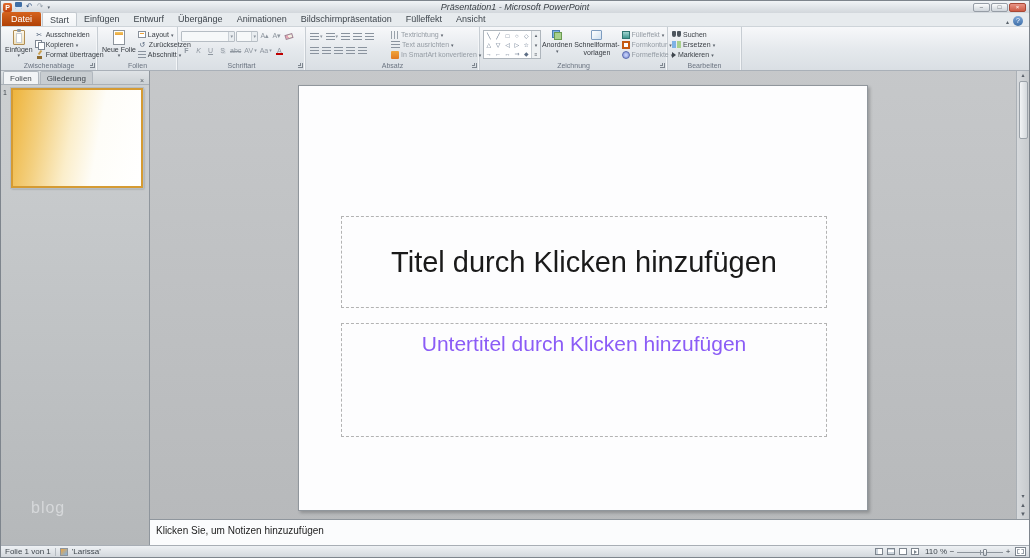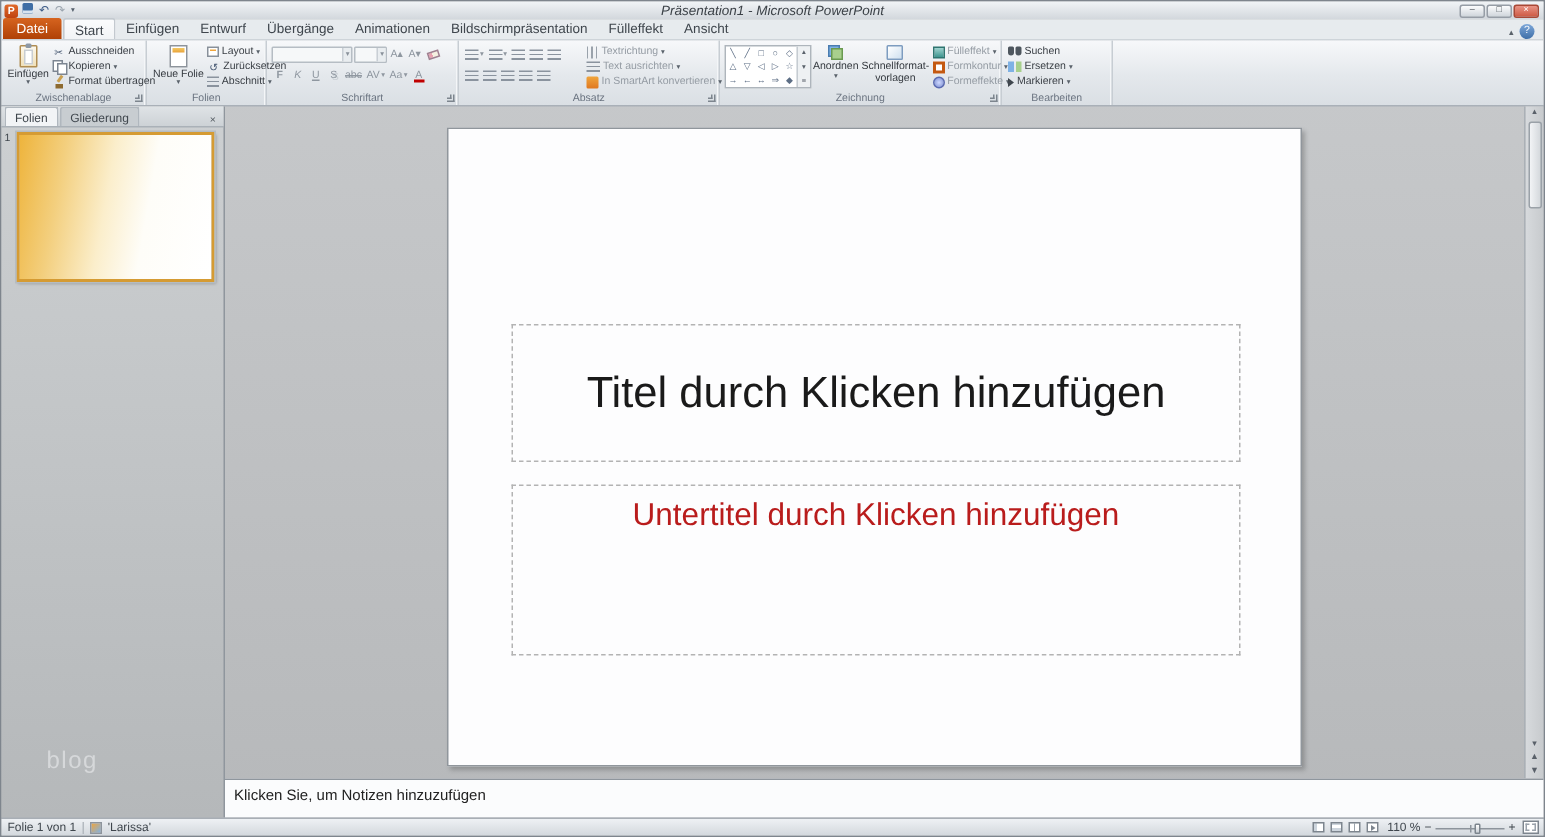--- a/index.html
+++ b/index.html
@@ -106,21 +106,21 @@
 .thumb{width:132px;height:100px;border:2px solid #d59b33;outline:1px solid #b5bcc2;background:linear-gradient(100deg,#eeb43c,#f3cf7e 22%,#fbeecb 45%,#fefdf8 65%,#fff);box-shadow:1px 1px 2px rgba(0,0,0,.3);}
 .watermark{position:absolute;left:30px;bottom:28px;font-size:16px;color:#d6d8da;letter-spacing:1px;}
 
 
 .editor{position:absolute;left:150px;right:14px;top:71px;bottom:39px;overflow:hidden;}
 .slide{position:relative;width:570px;height:426px;margin:14px auto 0;background:#fdfdfe;border:1px solid #90969c;box-shadow:2px 2px 3px rgba(0,0,0,.22);}
 .ph{position:absolute;border:1px dashed #b3b3b3;}
 .title-ph{left:42px;top:130px;width:486px;height:92px;display:flex;align-items:center;justify-content:center;}
 .title-ph span{font-size:29px;color:#1a1a1a;}
 .subtitle-ph{left:42px;top:237px;width:486px;height:114px;text-align:center;padding-top:8px;}
-.subtitle-ph span{font-size:21px;color:#b91c1c;}
+.subtitle-ph span{font-size:21px;color:#8b5cf6;}
 
 
 .vscroll{position:absolute;right:1px;top:71px;width:13px;bottom:39px;background:linear-gradient(90deg,#d7dadd,#c7cacd);border-left:1px solid #aab0b6;display:flex;flex-direction:column;align-items:center;font-size:6px;color:#596069;}
 .sarr{height:9px;line-height:9px;}
 .sthumb{width:9px;height:58px;background:linear-gradient(90deg,#f2f4f6,#d4d8dc);border:1px solid #9aa1a8;border-radius:2px;margin:1px 0;}
 .sspace{flex:1;}
 
 
 .notes{position:absolute;left:150px;right:1px;bottom:13px;height:26px;background:#fbfcfd;border-top:1px solid #8f969d;font-size:10px;color:#222;padding:5px 0 0 6px;}
 

